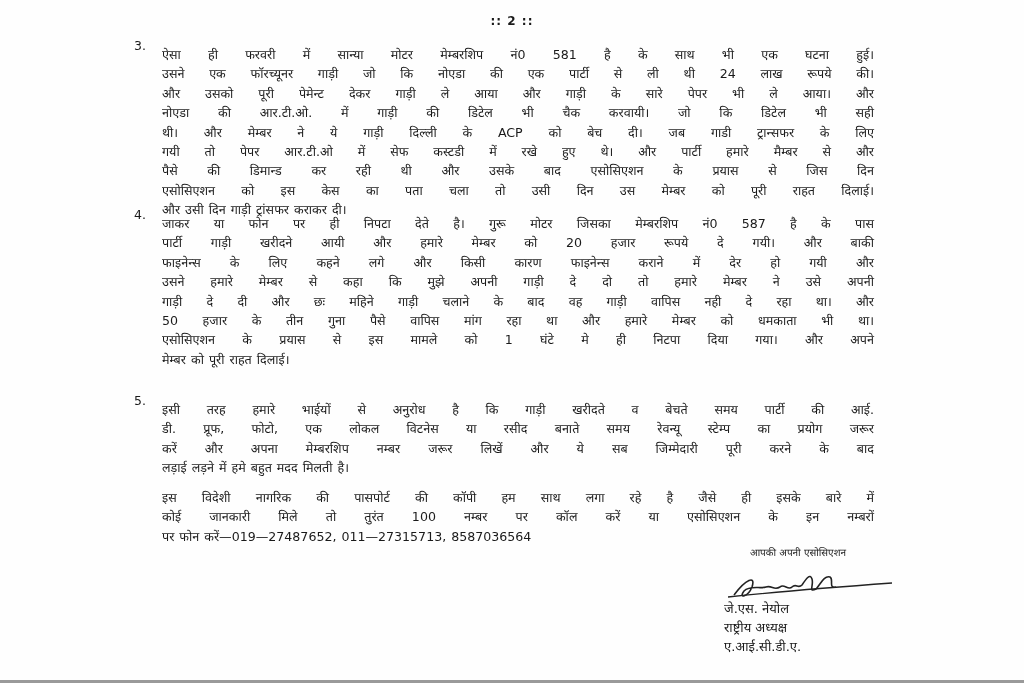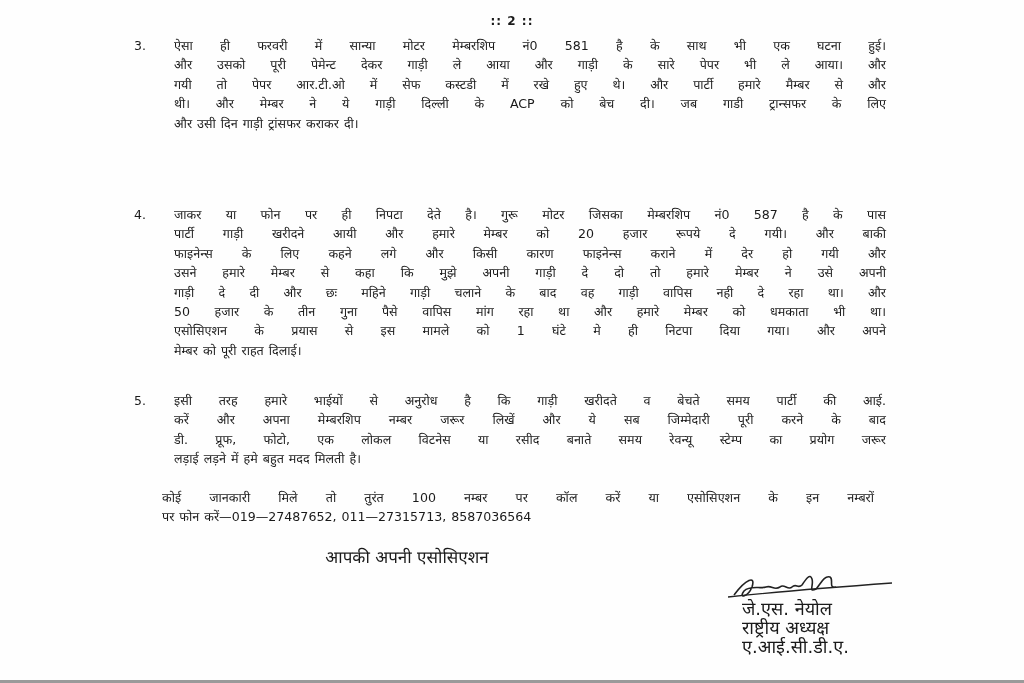--- a/index.html
+++ b/index.html
@@ -17,55 +17,59 @@
   .page-num {
     position: absolute; top: 14px; left: 0; width: 1024px; text-align: center;
     font-size: 12px; font-weight: bold; letter-spacing: 1px;
   }
   .item {
     position: absolute; left: 134px; width: 740px;
   }
   .item .num {
     position: absolute; left: 0; top: 0; font-size: 12.5px;
   }
-  .item .lines { position: absolute; left: 40px; width: 712px; }
+  .item .lines { position: absolute; left: 28px; width: 712px; margin-top: 9px; }
   .line {
     height: 19.4px; line-height: 19.4px;
     font-size: 12.6px; white-space: nowrap;
     text-align: justify; text-align-last: justify;
     word-spacing: 1px;
   }
   .line.last { text-align-last: left; }
   .closing { position: absolute; left: 162px; width: 712px; }
   .center-line {
     position: absolute; left: 0; width: 878px; top: 545px;
-    text-align: center; font-size: 17px;
+    text-align: right; font-size: 10px;
   }
   .center-line span { position: relative; left: -32px; }
   .signature { position: absolute; left: 722px; top: 565px; width: 180px; }
   .sign-scribble { position: absolute; left: 4px; top: 4px; }
-  .sig-lines { position: absolute; left: 20px; top: 34px; font-size: 18px; line-height: 19px; }
+  .sig-lines { position: absolute; left: 2px; top: 34px; font-size: 13px; line-height: 19px; }
   .bottom-edge {
     position: absolute; left: 0; bottom: 0; width: 1024px; height: 3px; background: #9a9a9a;
   }
 </style>
 </head>
 <body>
 
 <div class="page">
 
   <div class="page-num">:: 2 ::</div>
 
   <div class="item" style="top:36px;">
     <span class="num" style="top:2px;">3.</span>
     <div class="lines">
       <div class="line">ऐसा ही फरवरी में सान्या मोटर मेम्बरशिप नं0 581 है के साथ भी एक घटना हुई।</div>
+      <div class="line">उसने एक फॉरच्यूनर गाड़ी जो कि नोएडा की एक पार्टी से ली थी 24 लाख रूपये की।</div>
       <div class="line">और उसको पूरी पेमेन्ट देकर गाड़ी ले आया और गाड़ी के सारे पेपर भी ले आया। और</div>
+      <div class="line">नोएडा की आर.टी.ओ. में गाड़ी की डिटेल भी चैक करवायी। जो कि डिटेल भी सही</div>
+      <div class="line">थी। और मेम्बर ने ये गाड़ी दिल्ली के ACP को बेच दी। जब गाडी ट्रान्सफर के लिए</div>
       <div class="line">गयी तो पेपर आर.टी.ओ में सेफ कस्टडी में रखे हुए थे। और पार्टी हमारे मैम्बर से और</div>
-      <div class="line">थी। और मेम्बर ने ये गाड़ी दिल्ली के ACP को बेच दी। जब गाडी ट्रान्सफर के लिए</div>
+      <div class="line">पैसे की डिमान्ड कर रही थी और उसके बाद एसोसिएशन के प्रयास से जिस दिन</div>
+      <div class="line">एसोसिएशन को इस केस का पता चला तो उसी दिन उस मेम्बर को पूरी राहत दिलाई।</div>
       <div class="line last">और उसी दिन गाड़ी ट्रांसफर कराकर दी।</div>
     </div>
   </div>
 
   <div class="item" style="top:205px;">
     <span class="num" style="top:2px;">4.</span>
     <div class="lines">
       <div class="line">जाकर या फोन पर ही निपटा देते है। गुरू मोटर जिसका मेम्बरशिप नं0 587 है के पास</div>
       <div class="line">पार्टी गाड़ी खरीदने आयी और हमारे मेम्बर को 20 हजार रूपये दे गयी। और बाकी</div>
       <div class="line">फाइनेन्स के लिए कहने लगे और किसी कारण फाइनेन्स कराने में देर हो गयी और</div>
@@ -74,27 +78,28 @@
       <div class="line">50 हजार के तीन गुना पैसे वापिस मांग रहा था और हमारे मेम्बर को धमकाता भी था।</div>
       <div class="line">एसोसिएशन के प्रयास से इस मामले को 1 घंटे मे ही निटपा दिया गया। और अपने</div>
       <div class="line last">मेम्बर को पूरी राहत दिलाई।</div>
     </div>
   </div>
 
   <div class="item" style="top:391px;">
     <span class="num" style="top:2px;">5.</span>
     <div class="lines">
       <div class="line">इसी तरह हमारे भाईयों से अनुरोध है कि गाड़ी खरीदते व बेचते समय पार्टी की आई.</div>
+      <div class="line">डी. प्रूफ, फोटो, एक लोकल विटनेस या रसीद बनाते समय रेवन्यू स्टेम्प का प्रयोग जरूर</div>
       <div class="line">करें और अपना मेम्बरशिप नम्बर जरूर लिखें और ये सब जिम्मेदारी पूरी करने के बाद</div>
-      <div class="line">डी. प्रूफ, फोटो, एक लोकल विटनेस या रसीद बनाते समय रेवन्यू स्टेम्प का प्रयोग जरूर</div>
       <div class="line last">लड़ाई लड़ने में हमे बहुत मदद मिलती है।</div>
     </div>
   </div>
 
   <div class="closing" style="top:488px;">
+    <div class="line">इस विदेशी नागरिक की पासपोर्ट की कॉपी हम साथ लगा रहे है जैसे ही इसके बारे में</div>
     <div class="line">कोई जानकारी मिले तो तुरंत 100 नम्बर पर कॉल करें या एसोसिएशन के इन नम्बरों</div>
     <div class="line last">पर फोन करें—019—27487652, 011—27315713, 8587036564</div>
   </div>
 
   <div class="center-line">
     <span>आपकी अपनी एसोसिएशन</span>
   </div>
 
   <div class="signature">
     <svg class="sign-scribble" width="170" height="34" viewBox="0 0 170 34">

